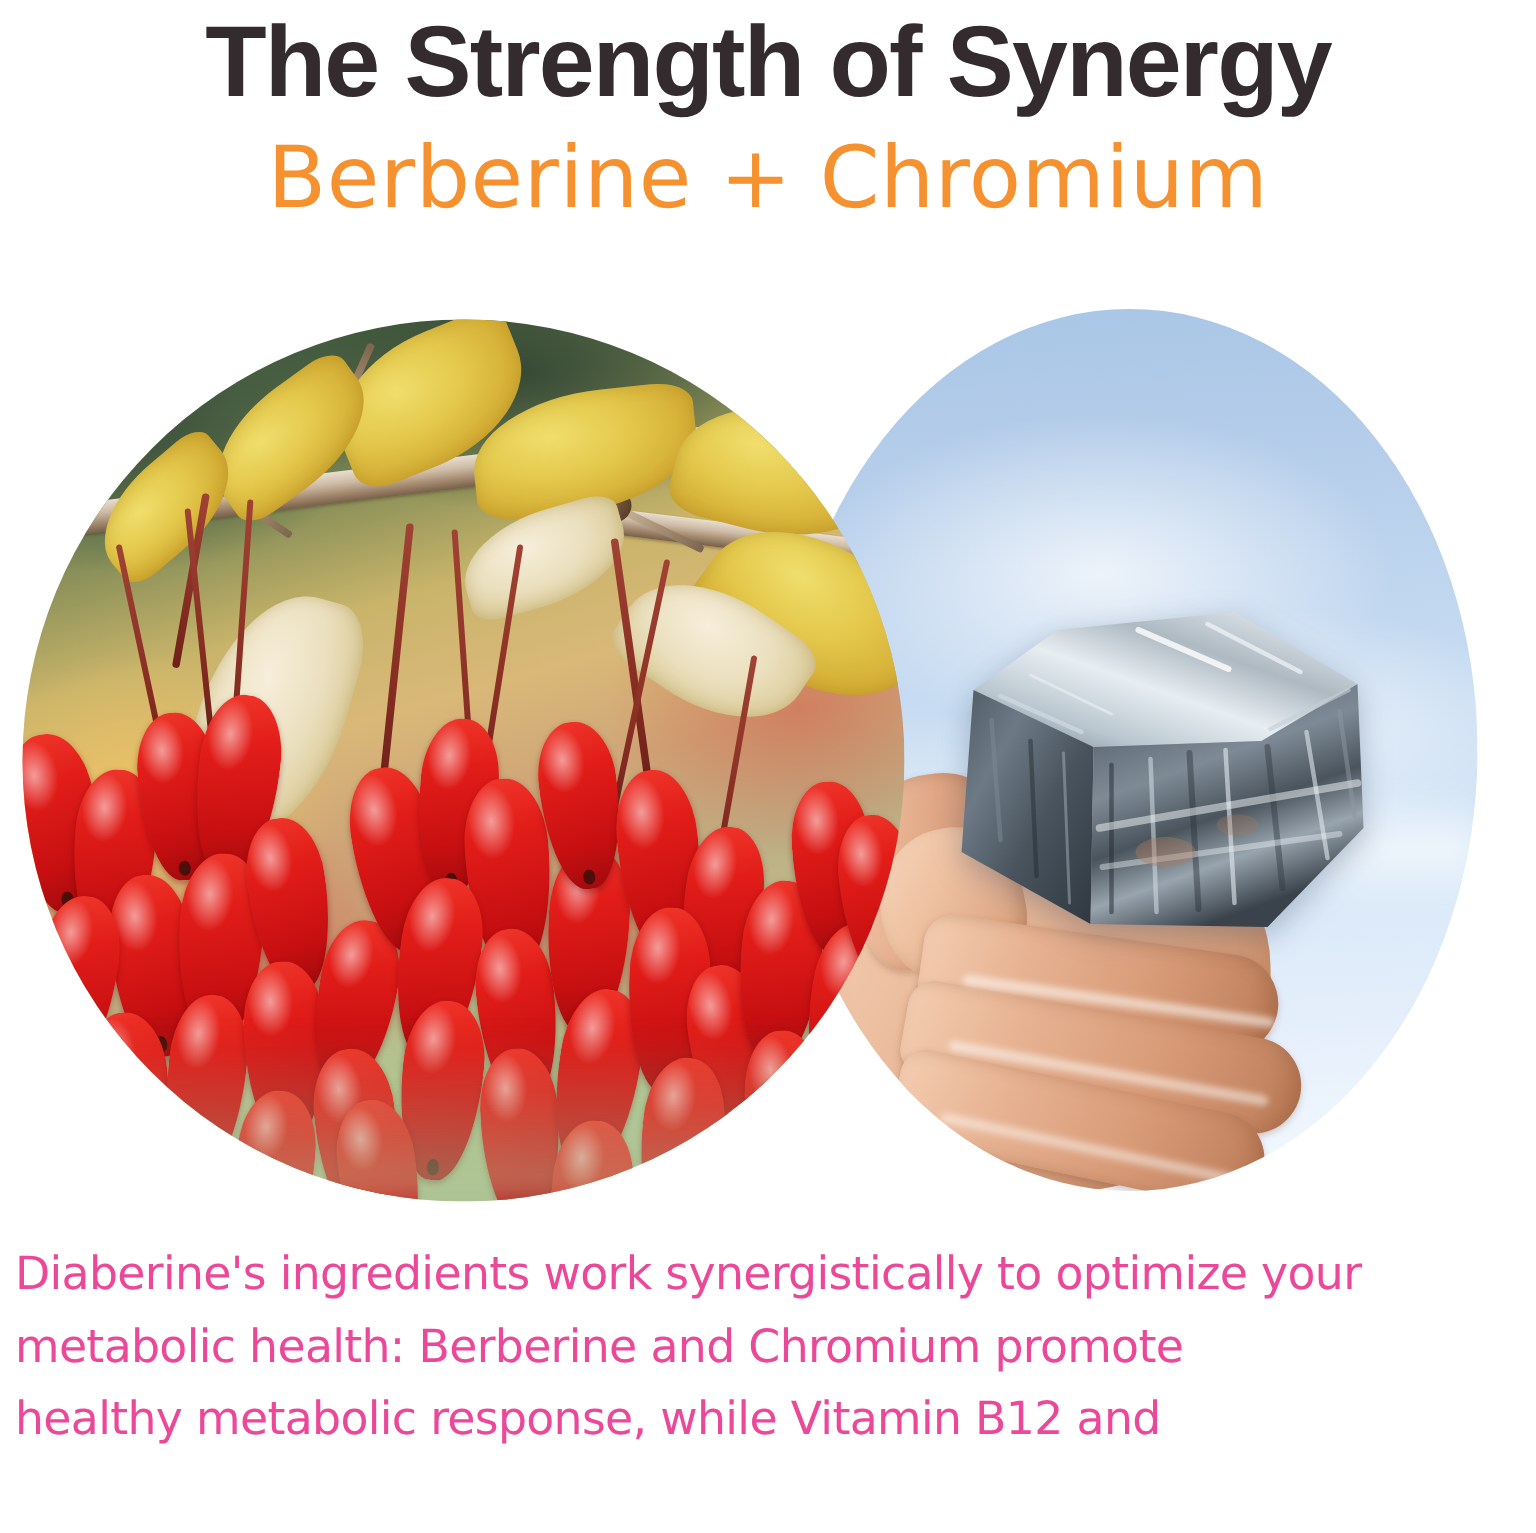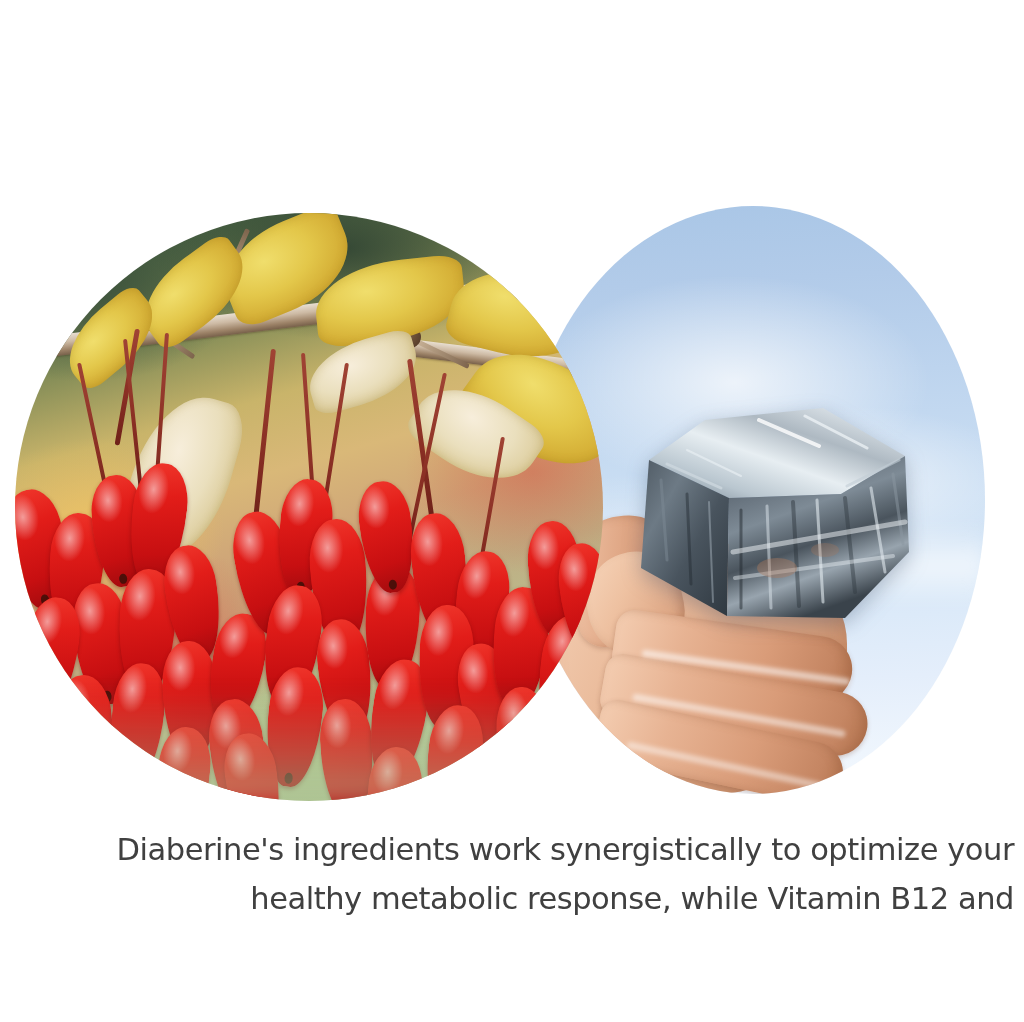--- a/index.html
+++ b/index.html
@@ -203,35 +203,39 @@
   }
 
   
   .body-copy {
     position: absolute;
     left: 0;
     top: 826px;
     width: 1024px;
     padding: 0 10px;
     box-sizing: border-box;
-    text-align: right;
+    text-align: left;
     font-family: "DejaVu Sans", sans-serif;
     font-weight: 400;
     font-size: 30.5px;
     line-height: 48.5px;
     letter-spacing: -0.45px;
-    color: #404040;
+    color: #ec4899;
   }
   .body-copy span { display: block; white-space: nowrap; }
 </style>
 </head>
 <body>
 
 <div id="page">
 
+  <div class="heading-block">
+    <h1 class="title-main">The Strength of Synergy</h1>
+    <h2 class="title-sub">Berberine + Chromium</h2>
+  </div>
 
   <div class="collage">
 
     <div class="photo photo-chromium" aria-label="A hand holding a rough chunk of metallic chromium against a blue sky">
 
       <div style="position:absolute;left:0;top:54%;width:100%;height:14%;
                   background:linear-gradient(180deg,rgba(255,255,255,.0),rgba(255,255,255,.62),rgba(255,255,255,.0));
                   filter:blur(9px);"></div>
 
       <div class="hand" style="left:0;top:206px;width:464px;height:382px;">
@@ -398,16 +402,17 @@
       <div style="position:absolute;left:0;bottom:0;width:100%;height:110px;
                   background:linear-gradient(180deg,rgba(178,198,152,0),rgba(178,198,152,.55));
                   filter:blur(10px);"></div>
     </div>
 
     <div class="seam"></div>
   </div>
 
   <div class="body-copy">
     <span>Diaberine's ingredients work synergistically to optimize your</span>
+    <span>metabolic health: Berberine and Chromium promote</span>
     <span>healthy metabolic response, while Vitamin B12 and</span>
   </div>
 
 </div>
 
 </body></html>

